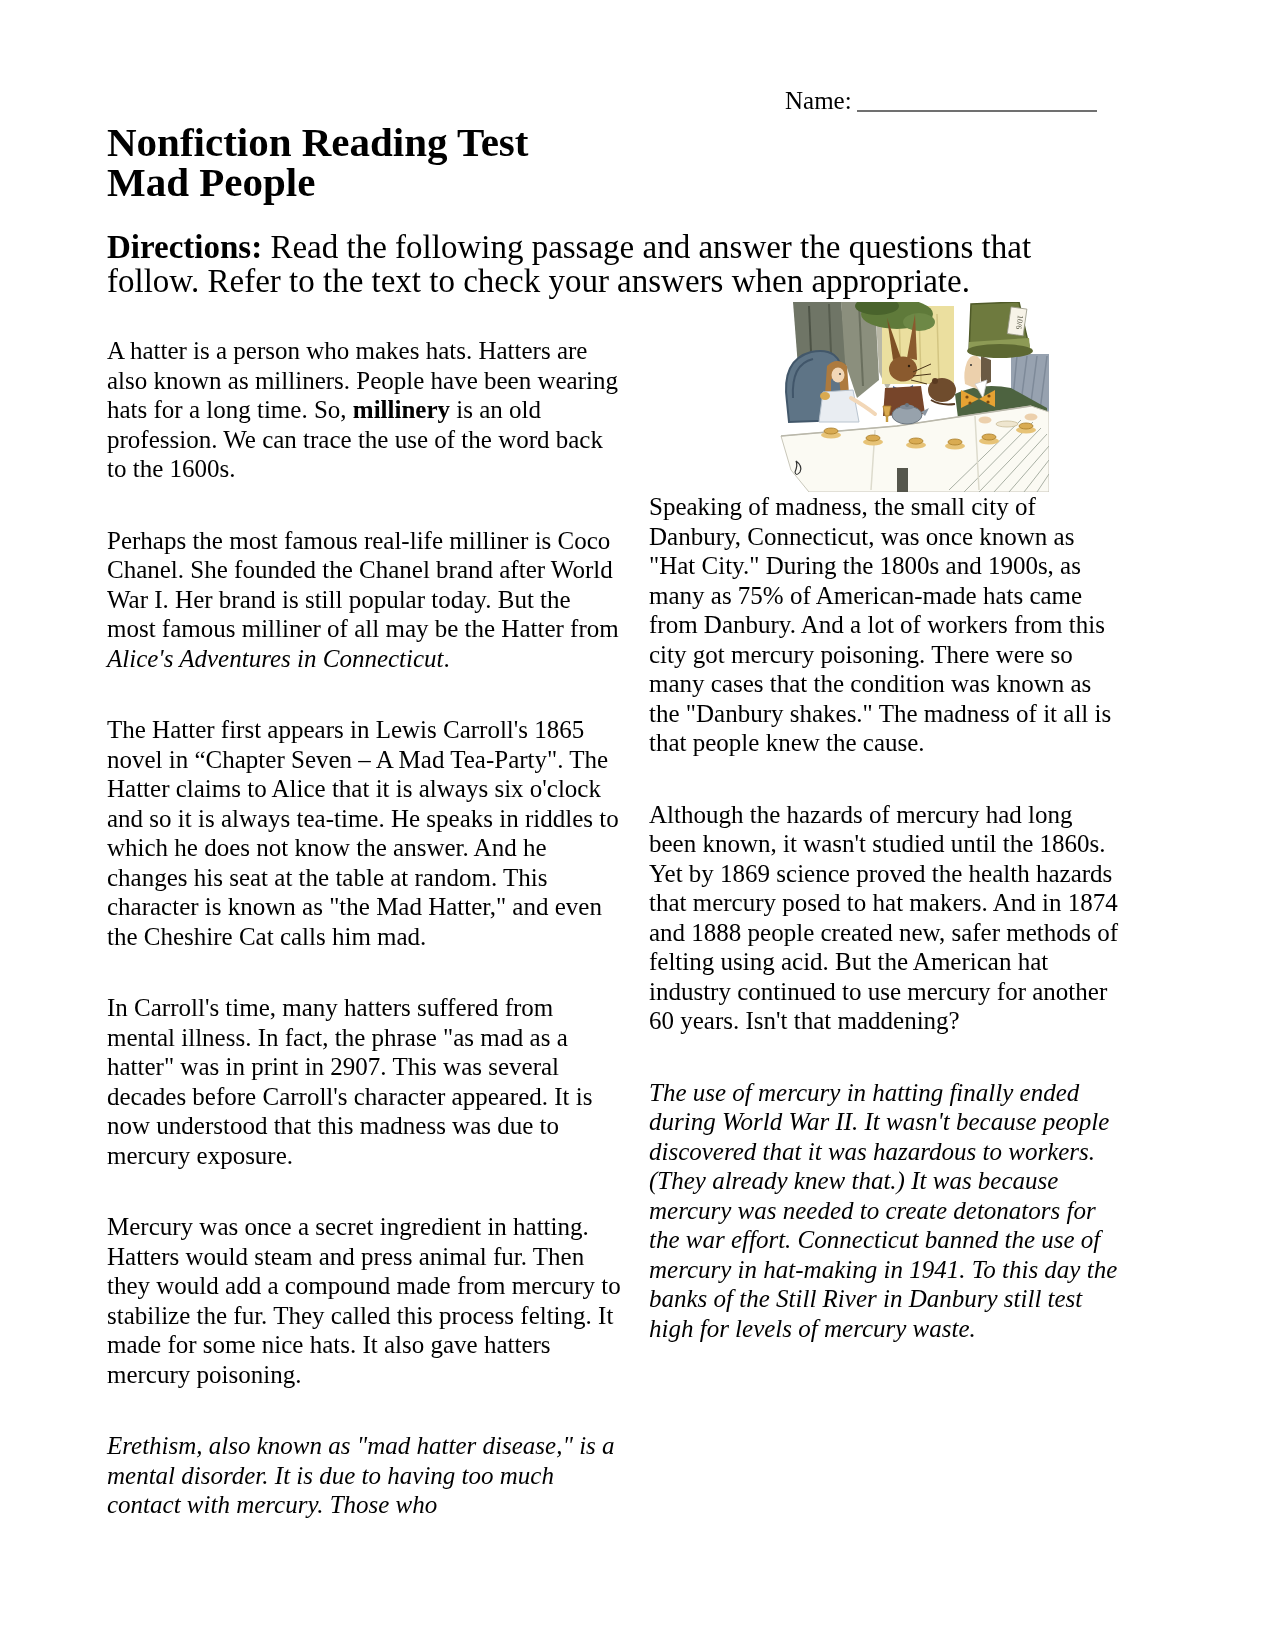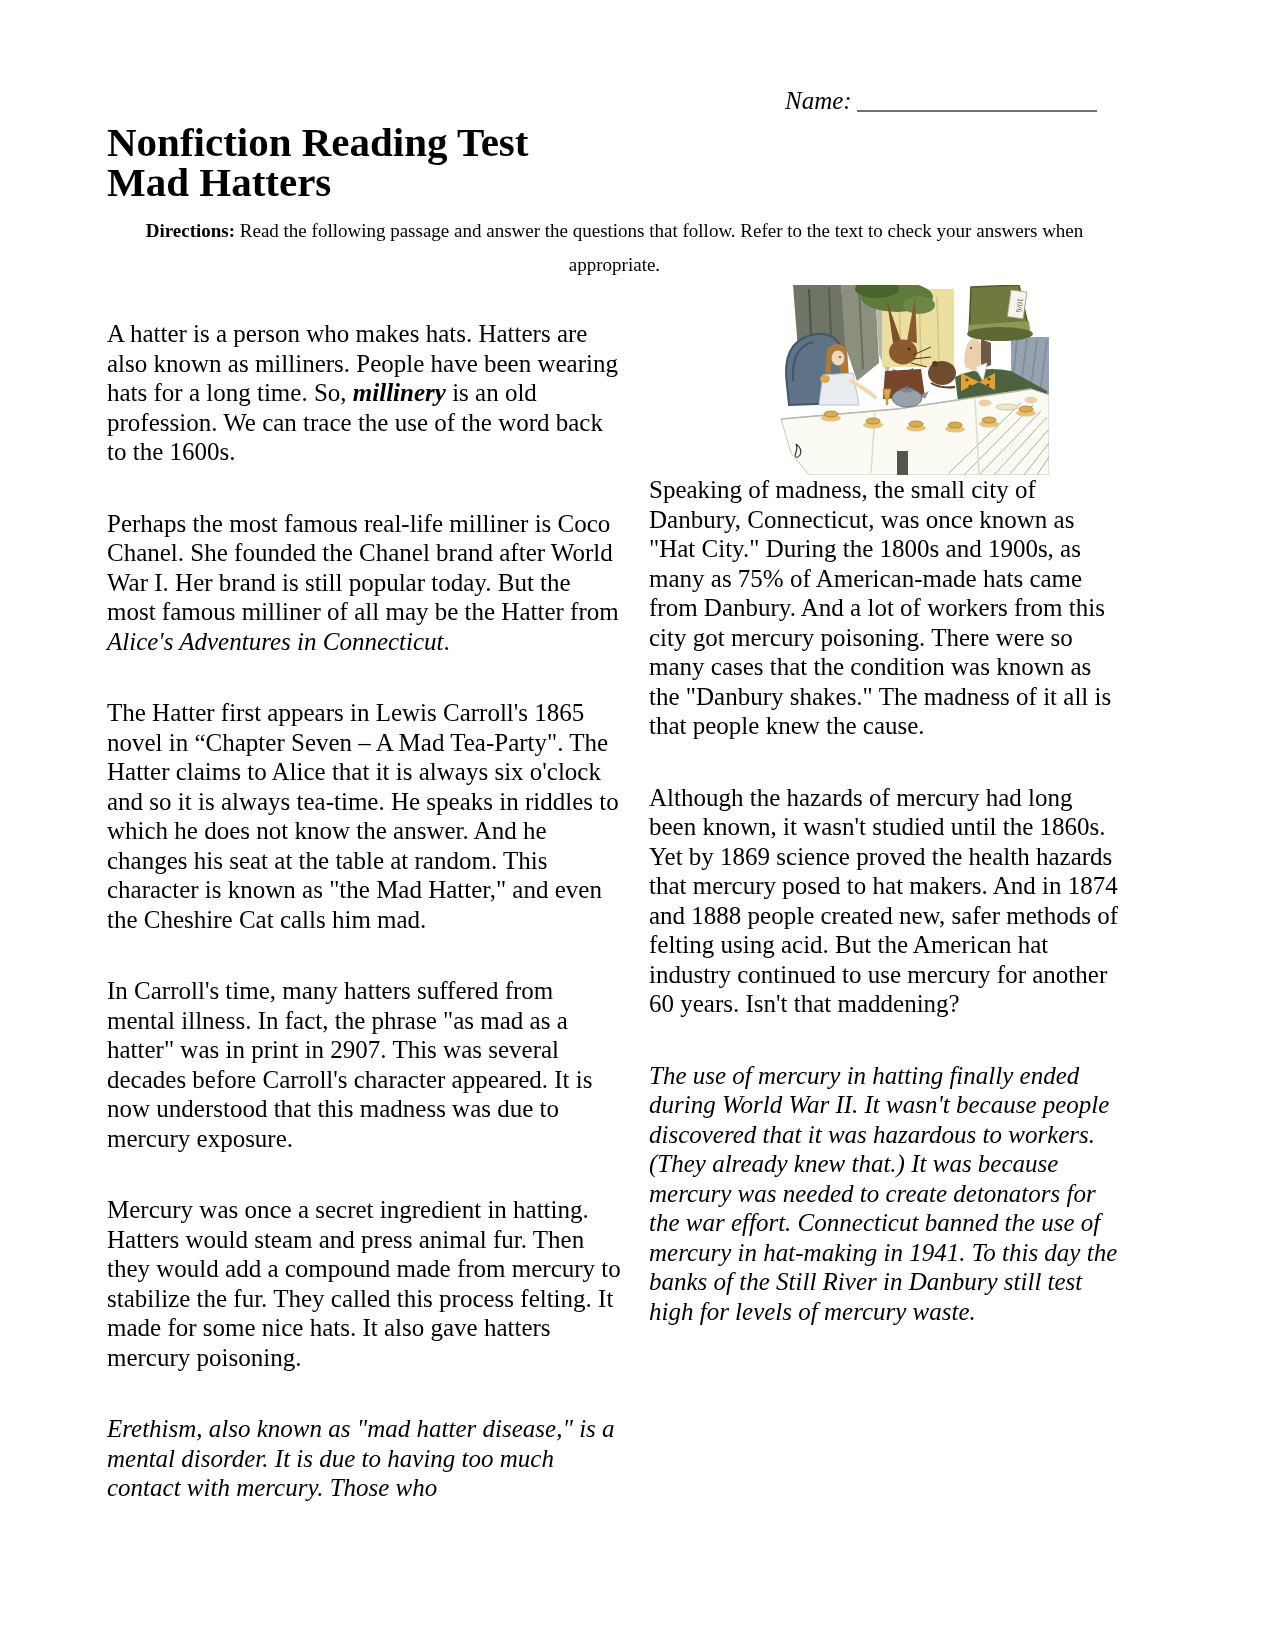--- a/index.html
+++ b/index.html
@@ -14,69 +14,67 @@
     box-sizing:border-box;
     padding:0 153px 0 107px;
     overflow:hidden;
   }
   .name-row {
     margin-top:86px;
     padding-left:678px;
     font-size:25px;
     line-height:30px;
     white-space:nowrap;
-    font-style:italic;
   }
   .name-blank {
     display:inline-block;
     width:240px;
     border-bottom:2px solid #707070;
     transform:translateY(3px);
     margin-left:5px;
   }
   .title {
     margin:6px 0 0 0;
     font-size:41px;
     line-height:40px;
     font-weight:bold;
   }
   .title-line { display:block; }
   .directions {
-    margin:12px 0 0 0;
-    font-size:19px;
+    margin:29px 0 0 0;
+    font-size:33px;
     line-height:33.5px;
-    text-align:center;
   }
   .body-cols { display:flex; margin-top:0; }
   .col { font-size:25px; line-height:29.5px; }
   .col-left  { width:518px; margin-right:24px; padding-top:38px; }
   .col-right { width:472px; }
   .col p { margin:0 0 42px 0; }
   .col p:last-child { margin-bottom:12px;font-style:italic; }
-  .bi { font-weight:bold; font-style:italic; }
+  .bi { font-weight:bold; }
   .illustration {
     margin:4px 72px 0 auto;
     width:270px; height:190px;
     display:block;
   }
   .col-right p.first-right { margin-top:29px; }
   svg { display:block; }
 </style>
 </head>
 <body>
 
 <div class="page">
 
   <div class="name-row">
     <span>Name:</span><span class="name-blank"></span>
   </div>
 
   <h1 class="title">
     <span class="title-line">Nonfiction Reading Test</span>
-    <span class="title-line">Mad Hatters</span>
+    <span class="title-line">Mad People</span>
   </h1>
 
   <p class="directions"><strong>Directions:</strong><span> Read the following passage and answer the questions that follow. Refer to the text to check your answers when appropriate.</span></p>
 
   <div class="body-cols">
 
     <div class="col col-left">
       <p><span>A hatter is a person who makes hats. Hatters are also known as milliners. People have been wearing hats for a long time. So, </span><span class="bi">millinery</span><span> is an old profession. We can trace the use of the word back to the 1600s.</span></p>
       <p><span>Perhaps the most famous real-life milliner is Coco Chanel. She founded the Chanel brand after World War I. Her brand is still popular today. But the most famous milliner of all may be the Hatter from </span><em>Alice's Adventures in Connecticut</em><span>.</span></p>
       <p>The Hatter first appears in Lewis Carroll's 1865 novel in “Chapter Seven – A Mad Tea-Party". The Hatter claims to Alice that it is always six o'clock and so it is always tea-time. He speaks in riddles to which he does not know the answer. And he changes his seat at the table at random. This character is known as "the Mad Hatter," and even the Cheshire Cat calls him mad.</p>

